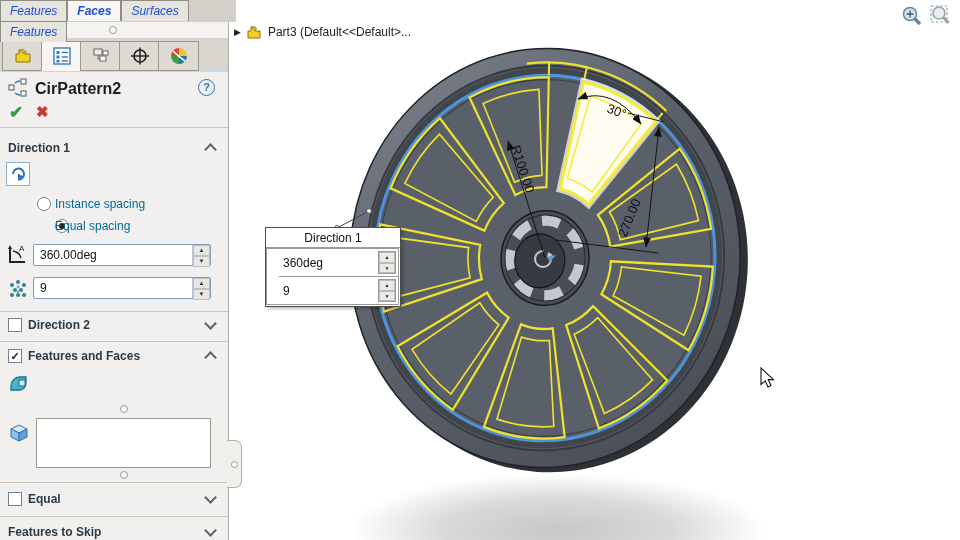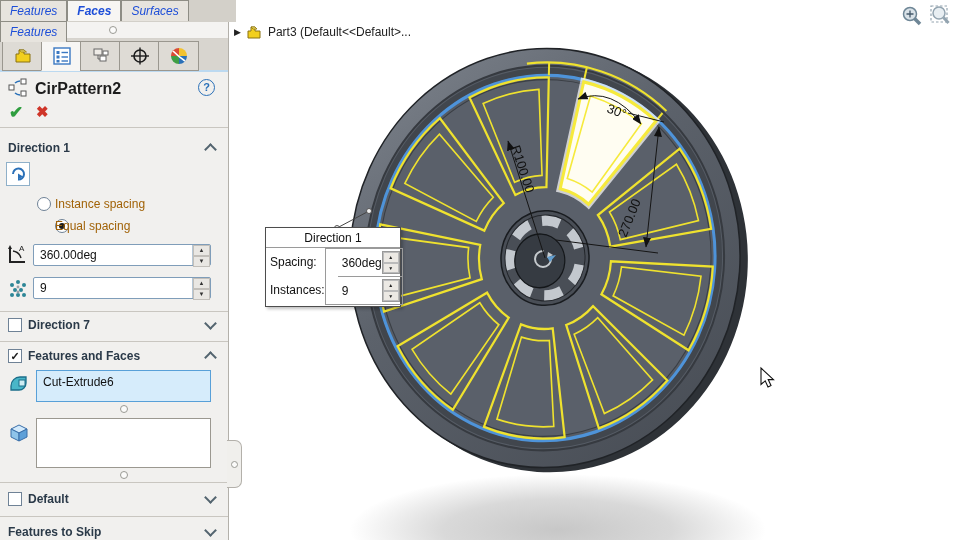--- a/index.html
+++ b/index.html
@@ -24,21 +24,21 @@
   .sechdr{font-size:12px;font-weight:bold;color:#2b3a49;}
   .chev{width:7px;height:7px;border-right:2px solid #53646f;border-bottom:2px solid #53646f;display:inline-block;}
   .chev.up{transform:rotate(-135deg);}
   .chev.down{transform:rotate(45deg);}
   .swinput{background:#fff;border:1px solid #7f9db9;border-radius:2px;height:22px;font-size:12px;color:#111;display:flex;align-items:center;padding-left:6px;box-sizing:border-box;}
   .spin{margin-left:auto;width:17px;height:100%;border-left:1px solid #b5c7d6;display:flex;flex-direction:column;}
   .spin div{flex:1;background:#e9e7e3;border:1px solid #c2bfba;font-size:6px;line-height:9px;text-align:center;color:#333;}
   .radio{width:12px;height:12px;border:1px solid #6f8296;border-radius:50%;background:#fff;display:inline-block;position:relative;}
   .radio.sel::after{content:"";position:absolute;left:3px;top:3px;width:6px;height:6px;border-radius:50%;background:#1c1c1c;}
   .cb{width:12px;height:12px;border:1px solid #6f8296;background:#fff;display:inline-block;font-size:11px;line-height:12px;text-align:center;color:#1c1c1c;font-weight:bold;}
-  .lbl{font-size:12px;color:#a16207;}
+  .lbl{font-size:12px;color:#0369a1;}
   .listbox{box-sizing:border-box;background:#fff;border:1px solid #9b9890;}
   .listbox.selblue{background:#d6ecfb;border:1.5px solid #58a0d8;}
   .listbox .item{font-size:12px;color:#111;padding:4px 6px;}
   #splitter{left:227px;top:440px;width:14px;height:46px;background:#f0efec;border:1px solid #b3b0aa;border-left:none;border-radius:0 7px 7px 0;z-index:25;display:flex;align-items:center;justify-content:center;}
   
   #scene{left:0;top:0;width:960px;height:540px;z-index:1;}
   #partrow{left:234px;top:23px;height:18px;display:flex;align-items:center;gap:5px;z-index:5;}
   #partrow .fly{font-size:9px;color:#222;}
   #partrow .txt{font-size:12px;color:#222;}
   
@@ -168,24 +168,20 @@
   <svg width="17" height="15">
       <polygon points="2,9 2,13 14,13 14,6 9,6 9,2 5,2 5,6 2,6" fill="#f2cf1e" stroke="#8a7312" stroke-width="1"></polygon>
       <polygon points="5,2 9,2 11,4 7,4" fill="#f8e46a" stroke="#8a7312" stroke-width="0.8"></polygon>
     </svg>
   <span class="txt">Part3  (Default&lt;&lt;Default&gt;...</span>
 </div>
 
 <div id="callout" class="abs">
   <div class="title">Direction 1</div>
   <div class="grid">
-    <div class="labs">
-      <div>Spacing:</div>
-      <div>Instances:</div>
-    </div>
     <div class="vals">
       <div class="vrow">
         <span class="vtxt">360deg</span>
         <span class="cspin">
             <div>▲</div>
             <div>▼</div>
           </span>
       </div>
       <div class="vrow">
         <span class="vtxt">9</span>
@@ -317,49 +313,46 @@
     <span>9</span>
     <span class="spin">
         <div>▲</div>
         <div>▼</div>
       </span>
   </div>
   <div class="divider abs" style="top:289px;"></div>
 
   
   <span class="cb abs" style="left:8px;top:296px;"></span>
-  <span class="sechdr abs" style="left:28px;top:296px;">Direction 7</span>
+  <span class="sechdr abs" style="left:28px;top:296px;">Direction 2</span>
   <span class="chev down abs" style="left:206px;top:297px;"></span>
   <div class="divider abs" style="top:319px;"></div>
 
   
   <span class="cb abs" style="left:8px;top:327px;">✓</span>
   <span class="sechdr abs" style="left:28px;top:327px;">Features and Faces</span>
   <span class="chev up abs" style="left:206px;top:331px;"></span>
   <svg class="abs" style="left:8px;top:350px;" width="22" height="22">
       <path d="M3,14 A9,9 0 0 1 12,5 L18,5 L18,11 A7,7 0 0 1 11,18 L3,18 Z" fill="#49b6c8" stroke="#1b6e8a" stroke-width="1.3"></path>
       <rect x="11" y="8" width="6" height="6" fill="#cfeef4" stroke="#1b6e8a"></rect>
     </svg>
-  <div class="listbox selblue abs" style="left:36px;top:348px;width:175px;height:32px;">
-    <div class="item">Cut-Extrude6</div>
-  </div>
   <span class="dot abs" style="left:120px;top:383px;"></span>
 
   <svg class="abs" style="left:8px;top:400px;" width="22" height="22">
       <polygon points="11,3 19,7 11,11 3,7" fill="#d2eafc" stroke="#3a6ea8"></polygon>
       <polygon points="3,7 11,11 11,19 3,15" fill="#8fc4ea" stroke="#3a6ea8"></polygon>
       <polygon points="19,7 11,11 11,19 19,15" fill="#5ea0d8" stroke="#3a6ea8"></polygon>
     </svg>
   <div class="listbox abs" style="left:36px;top:396px;width:175px;height:50px;"></div>
   <span class="dot abs" style="left:120px;top:449px;"></span>
   <div class="divider abs" style="top:460px;"></div>
 
   
   <span class="cb abs" style="left:8px;top:470px;"></span>
-  <span class="sechdr abs" style="left:28px;top:470px;">Default</span>
+  <span class="sechdr abs" style="left:28px;top:470px;">Equal</span>
   <span class="chev down abs" style="left:206px;top:471px;"></span>
   <div class="divider abs" style="top:494px;"></div>
 
   
   <span class="sechdr abs" style="left:8px;top:503px;">Features to Skip</span>
   <span class="chev down abs" style="left:206px;top:504px;"></span>
 </div>
 
 <div id="splitter" class="abs">
     <span class="dot" style="width:5px;height:5px;"></span>

